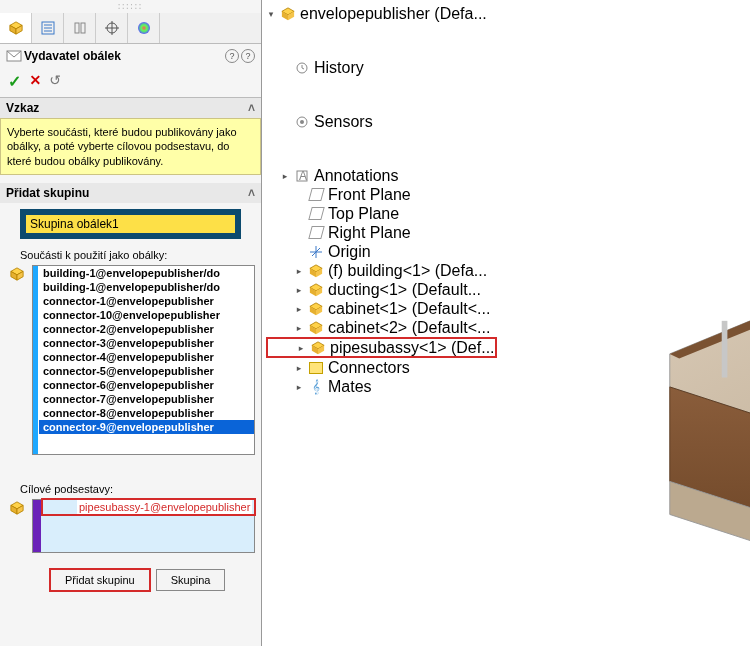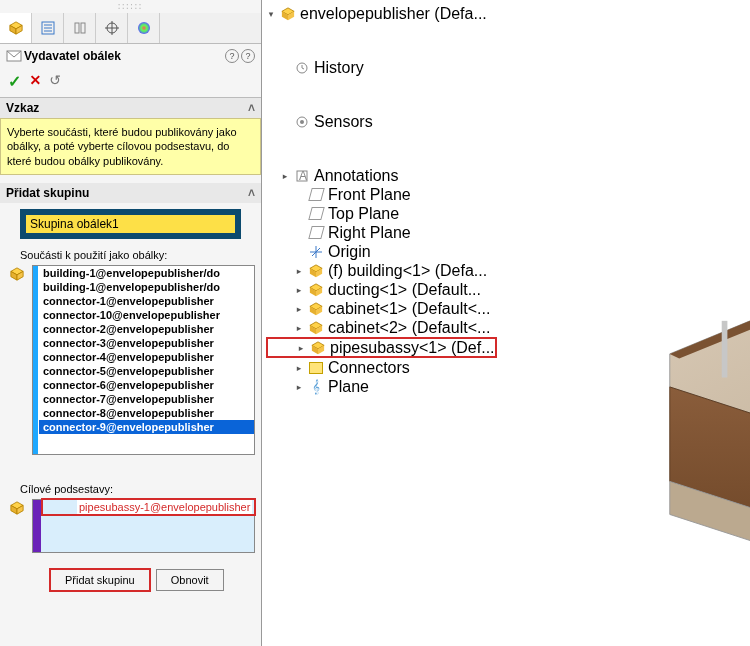--- a/index.html
+++ b/index.html
@@ -170,21 +170,21 @@
     </div>
     <div class="targetbox">
       <div class="bluebar"></div>
       <div class="highlight"></div>
       <div class="row">pipesubassy-1@envelopepublisher</div>
     </div>
   </div>
 
   <div class="btnrow">
     <button class="btn hl">Přidat skupinu</button>
-    <button class="btn">Obnovit</button>
+    <button class="btn">Skupina</button>
   </div>
 </div>
 
 <div class="panel-right">
   <div class="tree">
     <div class="trow">
       <span class="expander">▾</span>
       <span class="ticon">
           <svg class="cube" viewBox="0 0 16 16">
             <polygon points="8,1 15,5 8,9 1,5" fill="#ffd24a" stroke="#b88400"></polygon>
@@ -317,21 +317,21 @@
           <span class="ticon">
             <div class="folder"></div>
           </span>
           <span class="tlabel">Connectors</span>
         </div>
         <div class="trow indent2">
           <span class="expander">▸</span>
           <span class="ticon">
             <span class="clip">𝄞</span>
           </span>
-          <span class="tlabel">Plane</span>
+          <span class="tlabel">Mates</span>
         </div>
       </div>
   </div>
 
   <svg class="building" viewBox="0 0 400 360">
     <defs>
       <linearGradient id="floor" x1="0" y1="0" x2="1" y2="1">
           <stop offset="0" stop-color="#d8c9b5"></stop>
           <stop offset="1" stop-color="#c3b29b"></stop>
         </linearGradient>

